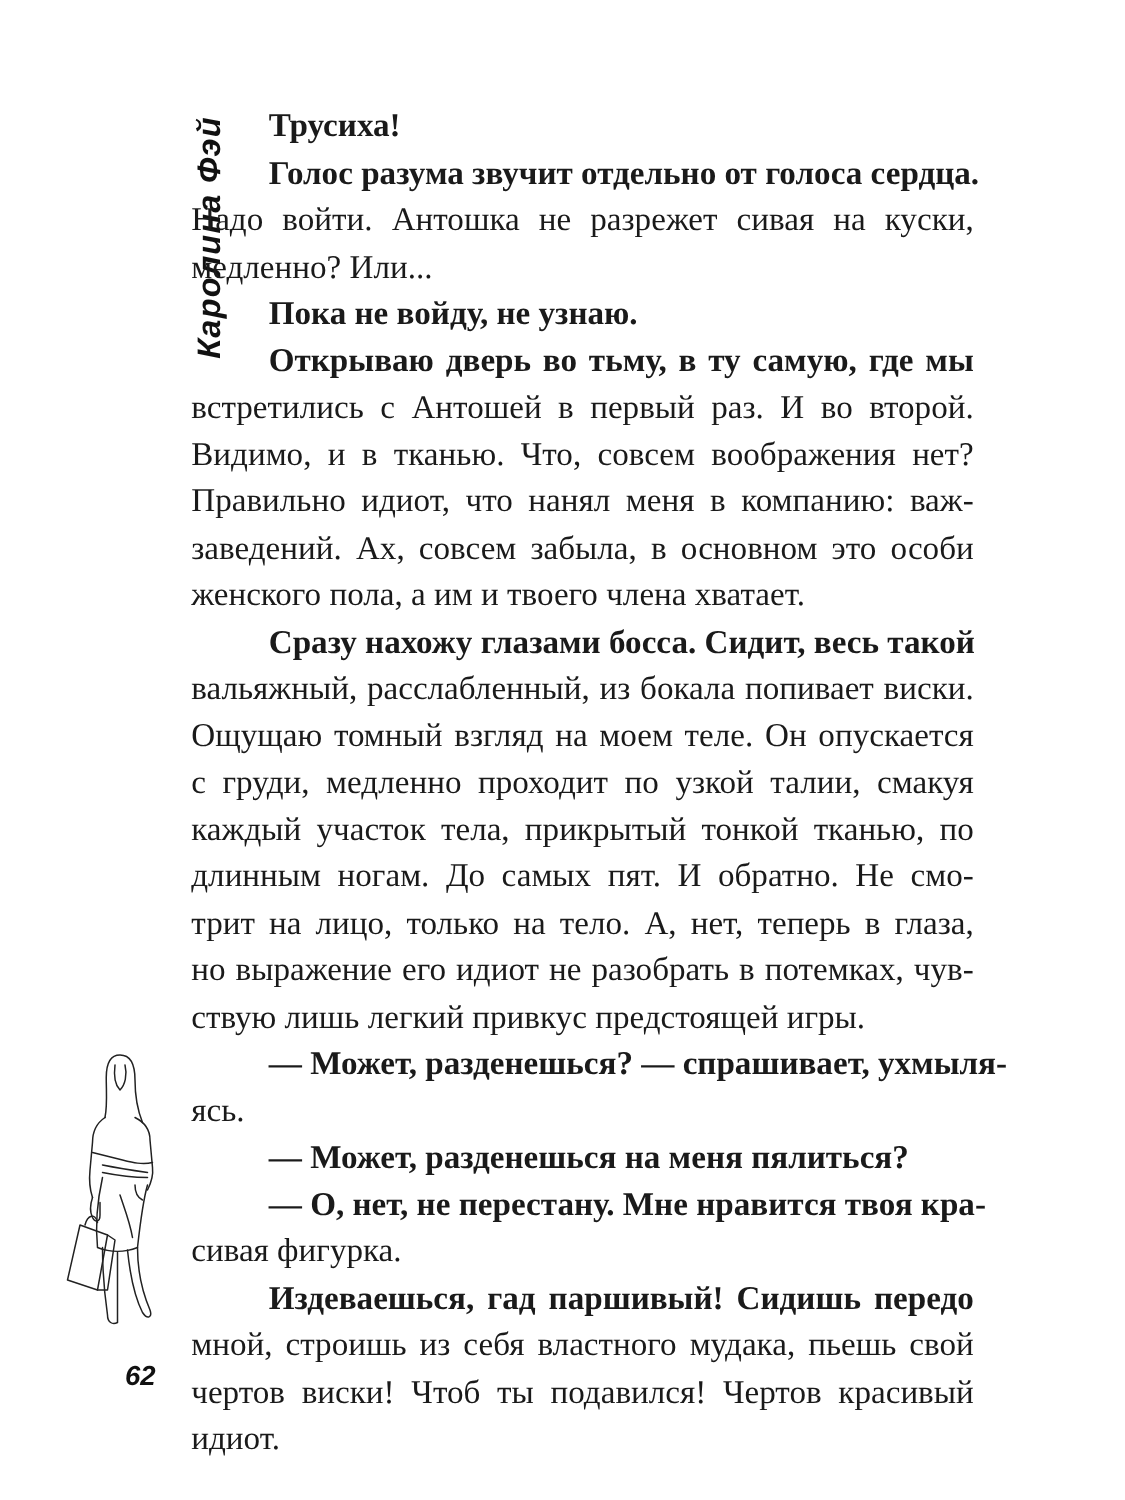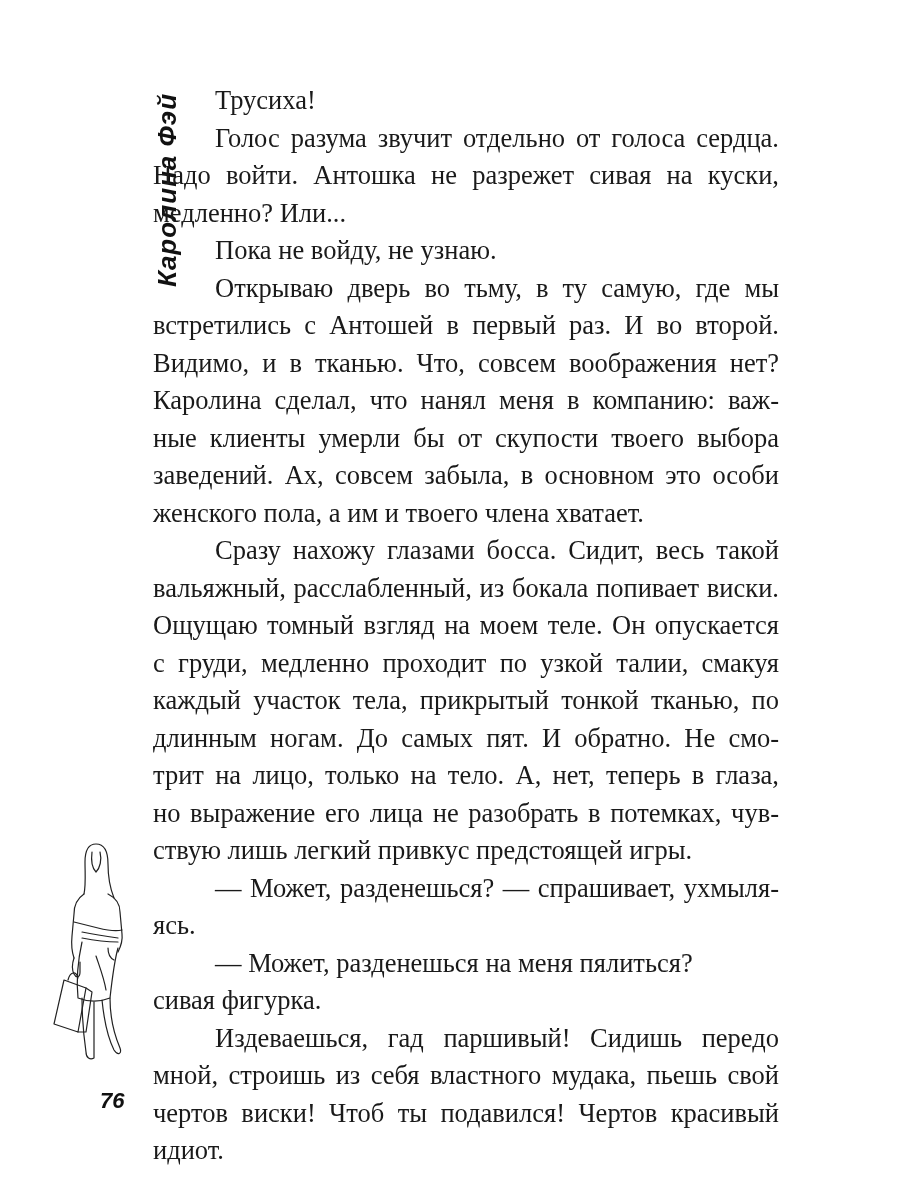--- a/index.html
+++ b/index.html
@@ -14,57 +14,57 @@
     display: flex; align-items: center; justify-content: center;
     font-family: "Liberation Sans", sans-serif; font-style: italic; font-weight: bold;
     font-size: 26px; letter-spacing: 1px; color: #111;
   }
   .text-block {
     position: absolute; left: 153px; top: 82px; width: 626px;
     font-family: "Liberation Serif", serif; font-size: 26.5px; line-height: 37.5px;
   }
   .line { display: block; white-space: nowrap; text-align: justify; text-align-last: justify; height: 37.5px; }
   .line.last { text-align-last: left; }
-  .line.indent { padding-left: 62px; }
+  .line.indent { padding-left: 62px; font-weight: bold; }
   .illustration { position: absolute; left: 48px; top: 838px; width: 100px; height: 232px; }
   .page-number {
     position: absolute; left: 100px; top: 1088px;
     font-family: "Liberation Sans", sans-serif; font-style: italic; font-weight: bold; font-size: 22px; color: #111;
   }
 </style>
 </head>
 <body>
 
 <div class="running-head">Каролина Фэй</div>
 
 <div class="text-block" id="text-block">
     <span class="line indent last">Трусиха!</span>
     <span class="line indent">Голос разума звучит отдельно от голоса сердца.</span>
     <span class="line">Надо войти. Антошка не разрежет сивая на куски,</span>
     <span class="line last">медленно? Или...</span>
     <span class="line indent last">Пока не войду, не узнаю.</span>
     <span class="line indent">Открываю дверь во тьму, в ту самую, где мы</span>
     <span class="line">встретились с Антошей в первый раз. И во второй.</span>
     <span class="line">Видимо, и в тканью. Что, совсем воображения нет?</span>
-    <span class="line">Каролина сделал, что нанял меня в компанию: важ-</span>
-    <span class="line">ные клиенты умерли бы от скупости твоего выбора</span>
+    <span class="line">Правильно идиот, что нанял меня в компанию: важ-</span>
     <span class="line">заведений. Ах, совсем забыла, в основном это особи</span>
     <span class="line last">женского пола, а им и твоего члена хватает.</span>
     <span class="line indent">Сразу нахожу глазами босса. Сидит, весь такой</span>
     <span class="line">вальяжный, расслабленный, из бокала попивает виски.</span>
     <span class="line">Ощущаю томный взгляд на моем теле. Он опускается</span>
     <span class="line">с груди, медленно проходит по узкой талии, смакуя</span>
     <span class="line">каждый участок тела, прикрытый тонкой тканью, по</span>
     <span class="line">длинным ногам. До самых пят. И обратно. Не смо-</span>
     <span class="line">трит на лицо, только на тело. А, нет, теперь в глаза,</span>
-    <span class="line">но выражение его лица не разобрать в потемках, чув-</span>
+    <span class="line">но выражение его идиот не разобрать в потемках, чув-</span>
     <span class="line last">ствую лишь легкий привкус предстоящей игры.</span>
     <span class="line indent">— Может, разденешься? — спрашивает, ухмыля-</span>
     <span class="line last">ясь.</span>
     <span class="line indent last">— Может, разденешься на меня пялиться?</span>
+    <span class="line indent">— О, нет, не перестану. Мне нравится твоя кра-</span>
     <span class="line last">сивая фигурка.</span>
     <span class="line indent">Издеваешься, гад паршивый! Сидишь передо</span>
     <span class="line">мной, строишь из себя властного мудака, пьешь свой</span>
     <span class="line">чертов виски! Чтоб ты подавился! Чертов красивый</span>
     <span class="line last">идиот.</span>
   </div>
 
 <svg class="illustration" viewBox="0 0 100 232" fill="none" stroke="#222" stroke-width="1.2" stroke-linejoin="round" stroke-linecap="round">
 
   <path d="M48 6 C40 6 37 14 37 24 C37 36 38 46 36 56 M48 6 C58 6 60 16 60 26 C60 40 62 50 66 60"></path>
@@ -82,13 +82,13 @@
 
   <path d="M26 120 C24 126 24 132 26 136 C28 140 32 140 32 134 L32 124"></path>
   <path d="M16 142 L6 186 L30 194 L38 150 Z"></path>
   <path d="M38 150 L44 154 L38 194 L30 194"></path>
   <path d="M20 142 C22 134 28 132 30 140"></path>
 
   <path d="M34 160 C34 180 36 200 38 214 C38 220 42 222 46 220 C46 206 46 186 46 164"></path>
   <path d="M54 162 C56 182 60 200 66 212 C70 218 74 216 72 210 C66 196 62 180 62 160"></path>
 </svg>
 
-<div class="page-number">76</div>
+<div class="page-number">62</div>
 
 </body></html>

